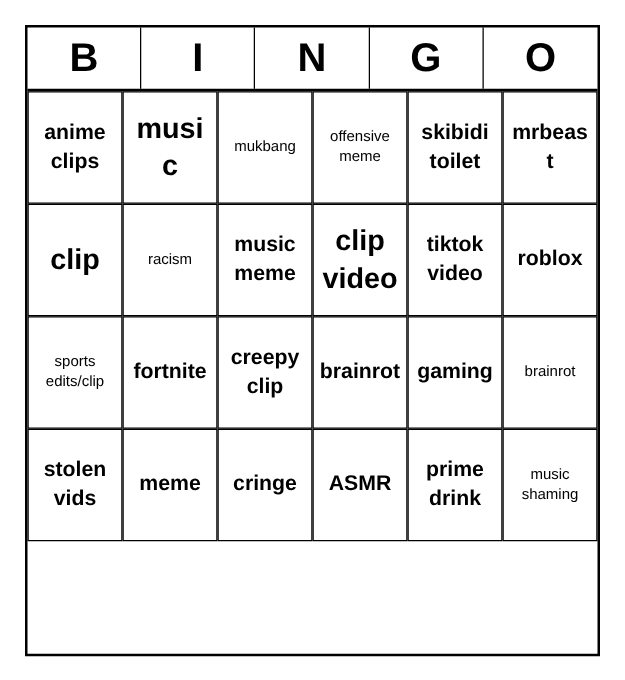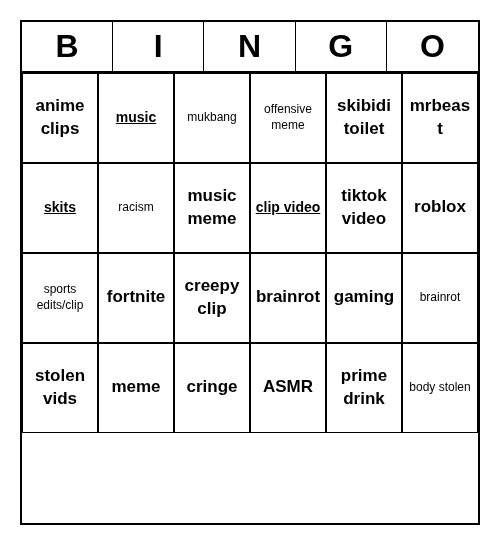--- a/index.html
+++ b/index.html
@@ -46,23 +46,22 @@
       align-items: center;
       justify-content: center;
       text-align: center;
       padding: 6px 4px;
       min-height: 90px;
       font-size: 14px;
       line-height: 1.3;
       word-break: break-word;
     }
     .bingo-cell.large-text {
-      font-size: 14px;
+      font-size: 23px;
       font-weight: bold;
-      text-decoration: underline;
     }
     .bingo-cell.medium-text {
       font-size: 17px;
       font-weight: bold;
     }
     .bingo-cell.small-text {
       font-size: 12px;
     }
   </style>
 </head>
@@ -76,32 +75,32 @@
       <div class="bingo-header-cell">G</div>
       <div class="bingo-header-cell">O</div>
     </div>
   <div class="bingo-grid">
   <div class="bingo-cell medium-text">anime clips</div>
       <div class="bingo-cell large-text">music</div>
       <div class="bingo-cell small-text">mukbang</div>
       <div class="bingo-cell small-text">offensive meme</div>
       <div class="bingo-cell medium-text">skibidi toilet</div>
       <div class="bingo-cell medium-text">mrbeast</div>
-      <div class="bingo-cell large-text">skits</div>
+      <div class="bingo-cell large-text">clip</div>
       <div class="bingo-cell small-text">racism</div>
       <div class="bingo-cell medium-text">music meme</div>
       <div class="bingo-cell large-text">clip video</div>
       <div class="bingo-cell medium-text">tiktok video</div>
       <div class="bingo-cell medium-text">roblox</div>
       <div class="bingo-cell small-text">sports edits/clip</div>
       <div class="bingo-cell medium-text">fortnite</div>
       <div class="bingo-cell medium-text">creepy clip</div>
       <div class="bingo-cell medium-text">brainrot</div>
       <div class="bingo-cell medium-text">gaming</div>
       <div class="bingo-cell small-text">brainrot</div>
       <div class="bingo-cell medium-text">stolen vids</div>
       <div class="bingo-cell medium-text">meme</div>
       <div class="bingo-cell medium-text">cringe</div>
       <div class="bingo-cell medium-text">ASMR</div>
       <div class="bingo-cell medium-text">prime drink</div>
-      <div class="bingo-cell small-text">body stolen</div>
+      <div class="bingo-cell small-text">music shaming</div>
     </div>
 </div>
 
 </body></html>

